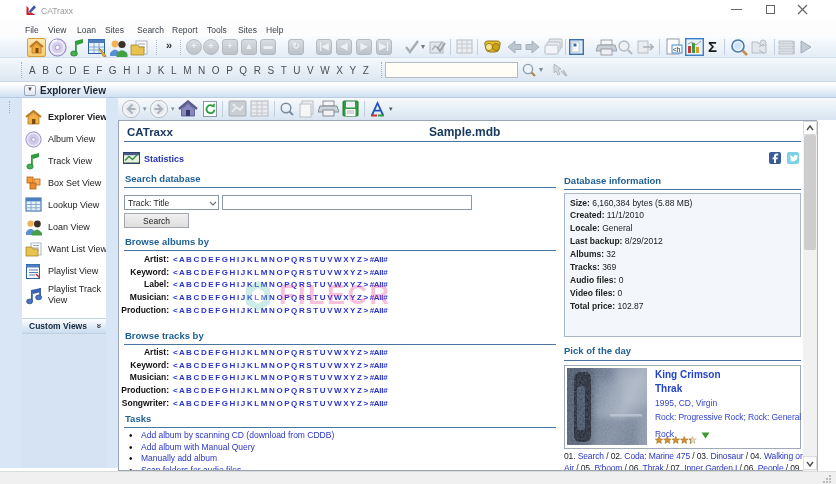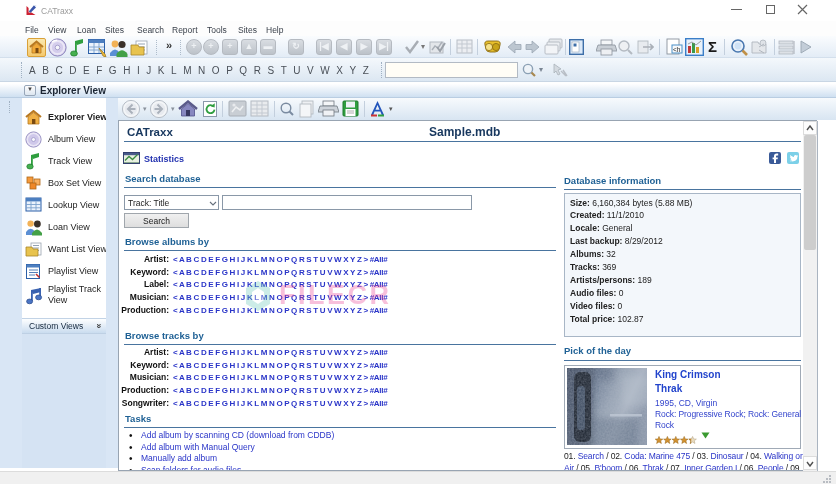--- a/index.html
+++ b/index.html
@@ -361,21 +361,21 @@
     <svg class="abs" style="left:2px;top:188px" width="19" height="19" viewBox="0 0 19 19">
         <path d="M7 4 L17 2 L17 6 L9 8 Z" fill="#3a62b0"></path>
         <rect x="7" y="4" width="1.8" height="11" fill="#3a62b0"></rect>
         <rect x="15.2" y="2" width="1.8" height="9" fill="#3a62b0"></rect>
         <ellipse cx="5.6" cy="15.4" rx="3" ry="2.4" fill="#4a74c4" stroke="#2a4a8a" stroke-width="0.7"></ellipse>
         <ellipse cx="14.6" cy="11.4" rx="3" ry="2.4" fill="#4a74c4" stroke="#2a4a8a" stroke-width="0.7"></ellipse>
       </svg>
     <div class="abs sbt" style="top:186px;width:60px;line-height:11px;white-space:normal;">Playlist Track View</div>
   </div>
   <div class="abs" id="customviews">
-    <div class="abs" style="left:7px;top:2px;font-size:8.5px;font-weight:normal;color:#14273d;">Custom Views</div>
+    <div class="abs" style="left:7px;top:2px;font-size:8.5px;font-weight:bold;color:#14273d;">Custom Views</div>
     <div class="abs" style="left:74px;top:2px;font-size:9px;color:#333;transform:rotate(90deg);font-weight:bold;">»</div>
   </div>
   <div class="abs" id="belowcv"></div>
   <div class="abs" id="splitter"></div>
   <div class="abs" id="content">
     <div class="abs" style="left:8px;top:5px;font-size:11.5px;font-weight:bold;color:#17375e;">CATraxx</div>
     <div class="abs" style="left:310px;top:4px;font-size:12px;font-weight:bold;color:#17375e;">Sample.mdb</div>
     <div class="hline" style="left:5px;top:20px;width:677px;"></div>
     <svg class="abs" style="left:4px;top:31px" width="17" height="12" viewBox="0 0 17 12">
         <rect x="0.5" y="0.5" width="16" height="11" fill="#e8f0e0" stroke="#33406e" stroke-width="1"></rect>
@@ -430,21 +430,20 @@
     <div class="task" style="top:343.5px;">Scan folders for audio files</div>
     <div class="hdr" style="left:445px;top:54px;">Database information</div>
     <div class="hline" style="left:445px;top:68px;width:237px;"></div>
     <div class="abs" style="left:445px;top:72px;width:237px;height:144px;background:#f3f7fb;border:1px solid #a8b6c6;font-size:8.5px;color:#222;line-height:12.9px;padding:2.5px 0 0 5px;">
       <div><b>Size:</b> 6,160,384 bytes (5.88 MB)</div>
       <div><b>Created:</b> 11/1/2010</div>
       <div><b>Locale:</b> General</div>
       <div><b>Last backup:</b> 8/29/2012</div>
       <div><b>Albums:</b> 32</div>
       <div><b>Tracks:</b> 369</div>
-      <div><b>Artists/persons:</b> 189</div>
       <div><b>Audio files:</b> 0</div>
       <div><b>Video files:</b> 0</div>
       <div><b>Total price:</b> 102.87</div>
     </div>
     <div class="hdr" style="left:445px;top:224px;">Pick of the day</div>
     <div class="hline" style="left:445px;top:239px;width:237px;"></div>
     <div class="abs" style="left:445px;top:244px;width:237px;height:84px;background:#fff;border:1px solid #a0aab6;"></div>
     <svg class="abs" style="left:448px;top:247px" width="80" height="77" viewBox="0 0 80 77">
       <defs>
         <linearGradient id="cvg" x1="0" y1="0" x2="1" y2="0.45">
@@ -470,21 +469,21 @@
         <rect x="55" y="8" width="29" height="30" fill="#c8d1db" opacity="0.3"></rect>
       </g>
       <rect x="7" y="4" width="17" height="70" rx="6" fill="#131a25"></rect>
       <rect x="10" y="18" width="8" height="44" rx="3.5" fill="#39475c"></rect>
       <rect x="43" y="46" width="32" height="2.5" fill="#c3ccd8" opacity="0.8"></rect>
       <rect width="80" height="77" filter="url(#grain)"></rect>
     </svg>
     <div class="abs" style="left:536px;top:248px;font-size:10px;font-weight:bold;color:#2244cc;">King Crimson</div>
     <div class="abs" style="left:536px;top:262px;font-size:10px;font-weight:bold;color:#2244cc;">Thrak</div>
     <div class="abs" style="left:536px;top:277px;font-size:8.5px;color:#3344cc;">1995, CD, Virgin</div>
-    <div class="abs" style="left:536px;top:288px;width:152px;font-size:8.5px;color:#3344cc;line-height:11px;letter-spacing:-0.1px;">Rock: Progressive Rock; Rock: General Rock</div>
+    <div class="abs" style="left:536px;top:288px;width:152px;font-size:8.5px;color:#3344cc;line-height:17px;letter-spacing:-0.1px;">Rock: Progressive Rock; Rock: General Rock</div>
     <div class="abs" style="left:536px;top:310px;">
       <svg width="44" height="9" viewBox="0 0 44 9">
           <defs>
             <path id="st" d="M4 0.4 L5.1 2.9 L7.8 3.1 L5.7 4.8 L6.4 7.5 L4 6 L1.6 7.5 L2.3 4.8 L0.2 3.1 L2.9 2.9 Z"></path>
             <clipPath id="hf">
               <rect x="32" y="0" width="4.2" height="9"></rect>
             </clipPath>
           </defs>
           <g fill="#d29130" stroke="#96661a" stroke-width="0.5">
             <use href="#st" x="0"></use>

